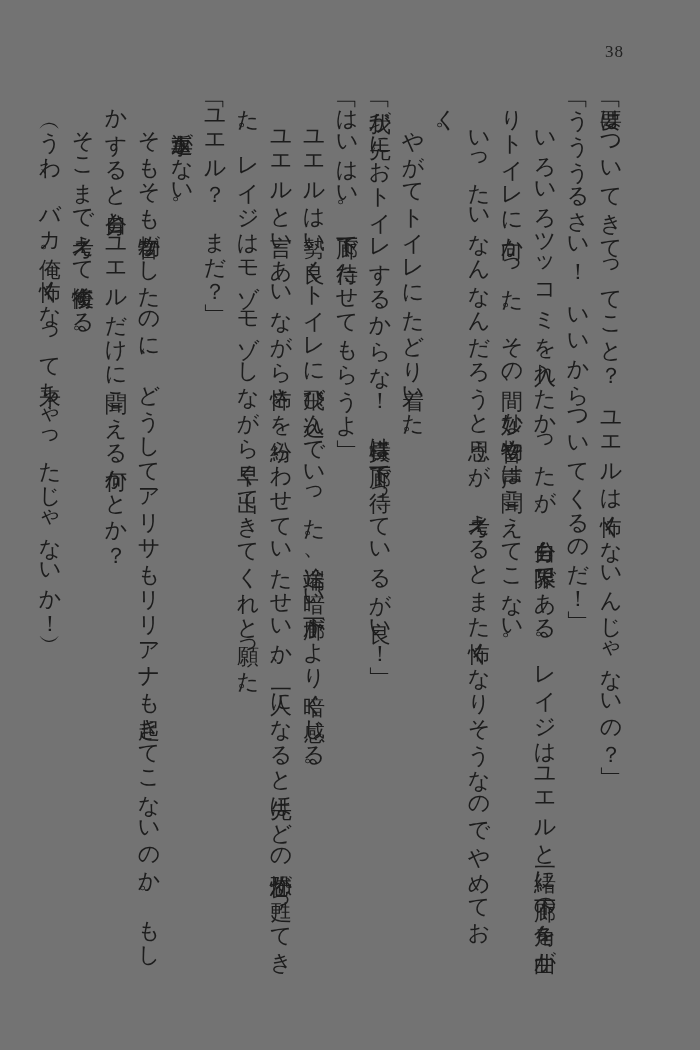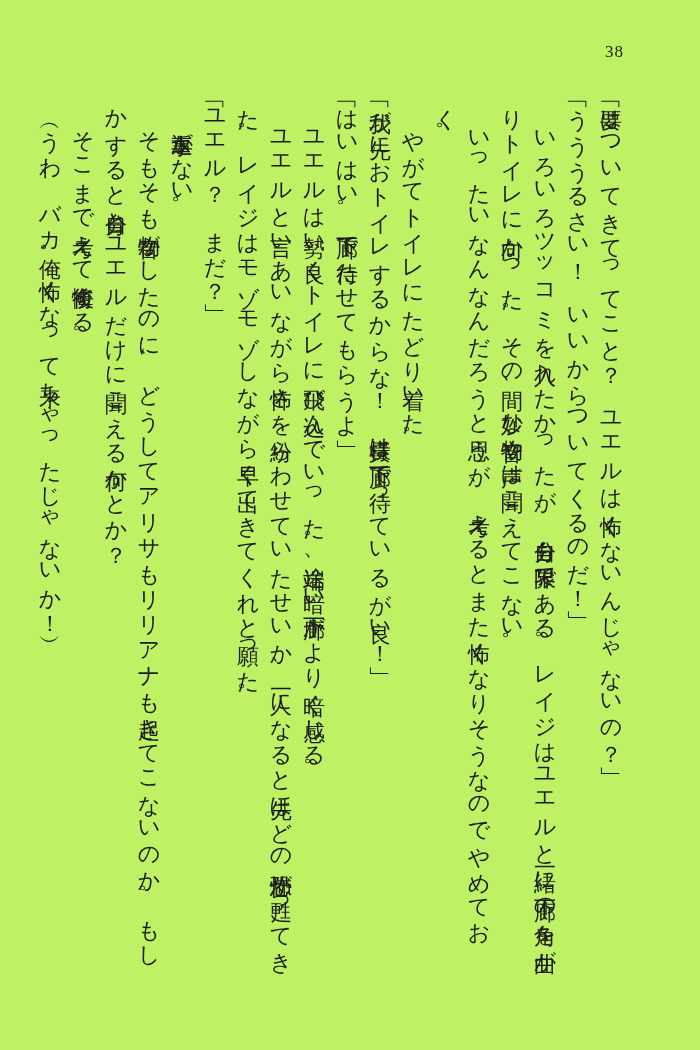--- a/index.html
+++ b/index.html
@@ -39,21 +39,21 @@
     padding: 0;
     text-indent: 0;
   }
   .text-block p.indent {
     text-indent: 1em;
   }
 </style>
 </head>
 <body>
 
-<div class="page" style="background: #bef264; color: rgb(28, 28, 28);">
+<div class="page" style="background: #737373; color: rgb(28, 28, 28);">
   <div class="page-number">38</div>
 
   <div class="text-block">
 
   <p>「要はついてきてってこと？　ユエルは怖くないんじゃないの？」</p>
       <p>「うううるさい！　いいからついてくるのだ！」</p>
       <p class="indent">いろいろツッコミを入れたかったが、自分も限界である。レイジはユエルと一緒に廊下の角を曲がりトイレに向かった。その間、妙な物音や声は聞こえてこない。</p>
       <p class="indent">いったいなんなんだろうと思うが、考えるとまた怖くなりそうなのでやめておく。</p>
       <p class="indent">やがてトイレにたどり着いた。</p>
       <p>「我が先におトイレするからな！　貴様は廊下で待っているが良い！」</p>

